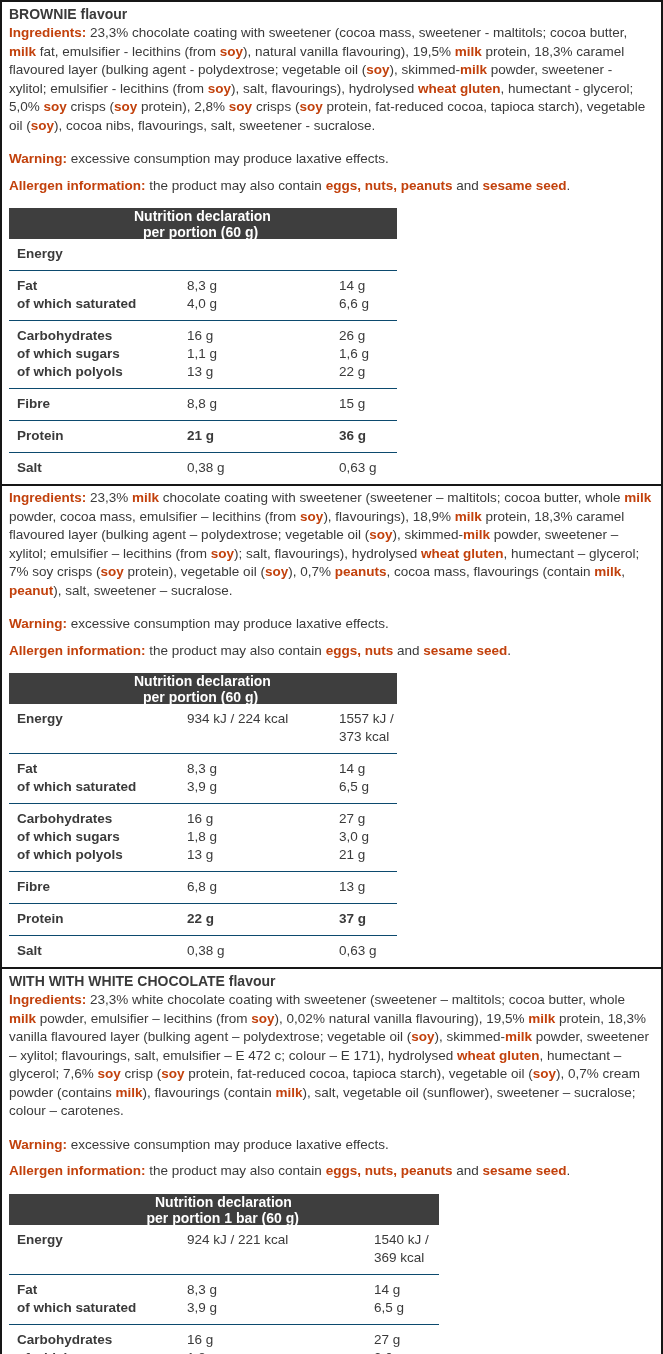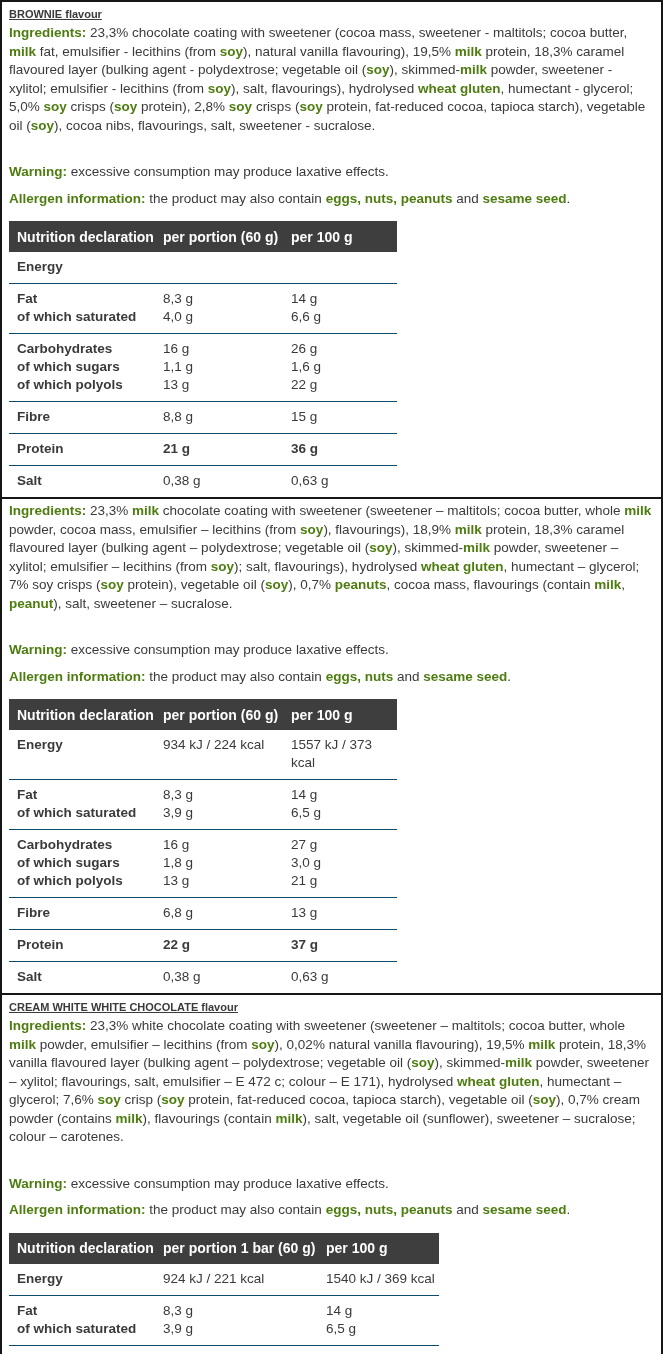--- a/index.html
+++ b/index.html
@@ -1,34 +1,34 @@
 <!DOCTYPE html>
 <html><head>
 <meta charset="utf-8">
 <style>
   html,body{margin:0;padding:0;background:#ffffff;}
   body{width:663px;font-family:"Liberation Sans",sans-serif;color:#3a3a3a;}
   .section{border:2px solid #161616;box-sizing:border-box;padding:3px 8px 0 7px;background:#fff;}
   .section:not(:first-child){border-top:none;}
-  .sec-title{font-size:11px;font-weight:700;line-height:19px;text-decoration:underline;}
+  .sec-title{font-size:14px;font-weight:700;line-height:19px;}
   .para{font-size:13.5px;line-height:18.5px;}
-  .para b,.sec-title b{color:#4d7c0f;text-align:center;}
-  .warning-para{margin-top:28px;}
+  .para b,.sec-title b{color:#c2410c;text-align:center;}
+  .warning-para{margin-top:15px;}
   .allergen-para{margin-top:8px;}
   .ntable{width:388px;margin-top:13px;}
   .sec-2 .ntable{width:430px;}
   .nt-header{display:flex;align-items:center;background:#3e3e3e;color:#ffffff;font-weight:700;
-             font-size:14px;height:31px;padding-left:8px;box-sizing:border-box;}
+             font-size:14px;height:31px;padding-left:8px;box-sizing:border-box;flex-direction:column;}
   .c1{width:146px;flex:0 0 auto;}
   .c2{width:128px;flex:0 0 auto;}
   .c3{flex:1;}
   .sec-2 .c2{width:163px;}
   .nt-group{padding:6px 0 7px 8px;}
   .nt-group + .nt-group{border-top:1px solid #0c4a6e;}
-  .nt-row{display:flex;font-size:13.5px;line-height:18px;}
+  .nt-row{display:flex;font-size:13.5px;line-height:18px;gap:24px;}
   .nt-row .c1{font-weight:700;}
   .nt-row.bold-values .c2,.nt-row.bold-values .c3{font-weight:700;}
 </style>
 </head>
 <body>
 
 <div id="sections">
     <div class="section sec-0">
     <div class="sec-title">BROWNIE flavour</div>
     <div class="para ingredients-para"><b>Ingredients:</b> <span class="rich">23,3% chocolate coating with sweetener (cocoa mass, sweetener - maltitols; cocoa butter, <b>milk</b> fat, emulsifier - lecithins (from <b>soy</b>), natural vanilla flavouring), 19,5% <b>milk</b> protein, 18,3% caramel flavoured layer (bulking agent - polydextrose; vegetable oil (<b>soy</b>), skimmed-<b>milk</b> powder, sweetener - xylitol; emulsifier - lecithins (from <b>soy</b>), salt, flavourings), hydrolysed <b>wheat gluten</b>, humectant - glycerol; 5,0% <b>soy</b> crisps (<b>soy</b> protein), 2,8% <b>soy</b> crisps (<b>soy</b> protein, fat-reduced cocoa, tapioca starch), vegetable oil (<b>soy</b>), cocoa nibs, flavourings, salt, sweetener - sucralose.</span></div>
@@ -164,21 +164,21 @@
             <div class="nt-row">
               <div class="c1">Salt</div>
               <div class="c2">0,38 g</div>
               <div class="c3">0,63 g</div>
             </div>
           </div>
         </div>
     </div>
   </div>
     <div class="section sec-2">
-    <div class="sec-title">CREAM WHITE WHITE CHOCOLATE flavour</div>
+    <div class="sec-title">WITH WITH WHITE CHOCOLATE flavour</div>
     <div class="para ingredients-para"><b>Ingredients:</b> <span class="rich">23,3% white chocolate coating with sweetener (sweetener – maltitols; cocoa butter, whole <b>milk</b> powder, emulsifier – lecithins (from <b>soy</b>), 0,02% natural vanilla flavouring), 19,5% <b>milk</b> protein, 18,3% vanilla flavoured layer (bulking agent – polydextrose; vegetable oil (<b>soy</b>), skimmed-<b>milk</b> powder, sweetener – xylitol; flavourings, salt, emulsifier – E 472 c; colour – E 171), hydrolysed <b>wheat gluten</b>, humectant – glycerol; 7,6% <b>soy</b> crisp (<b>soy</b> protein, fat-reduced cocoa, tapioca starch), vegetable oil (<b>soy</b>), 0,7% cream powder (contains <b>milk</b>), flavourings (contain <b>milk</b>), salt, vegetable oil (sunflower), sweetener – sucralose; colour – carotenes.</span></div>
     <div class="para warning-para"><b>Warning:</b> <span>excessive consumption may produce laxative effects.</span></div>
     <div class="para allergen-para"><b>Allergen information:</b> <span class="rich">the product may also contain <b>eggs, nuts, peanuts</b> and <b>sesame seed</b>.</span></div>
     <div class="ntable">
       <div class="nt-header">
         <div class="c1">Nutrition declaration</div>
         <div class="c2">per portion 1 bar (60 g)</div>
         <div class="c3">per 100 g</div>
       </div>
       <div class="nt-body">

